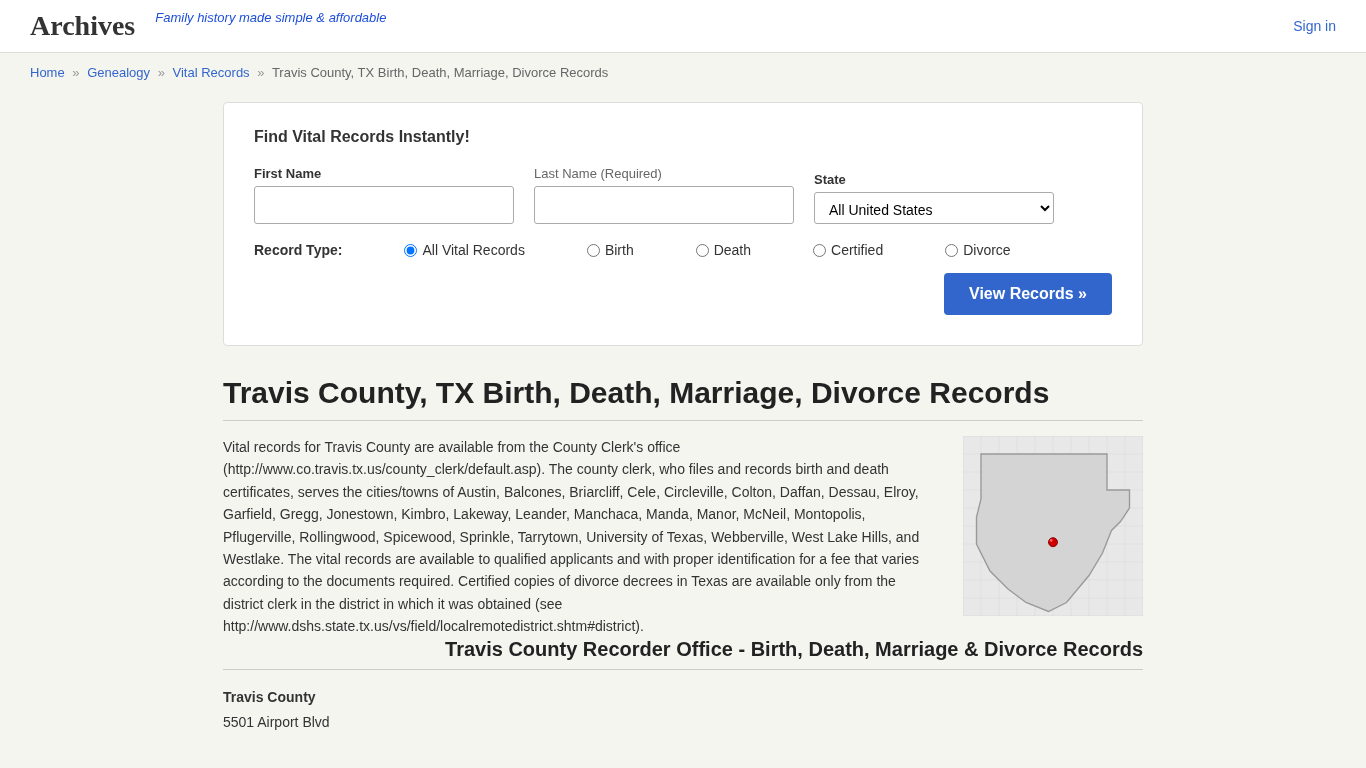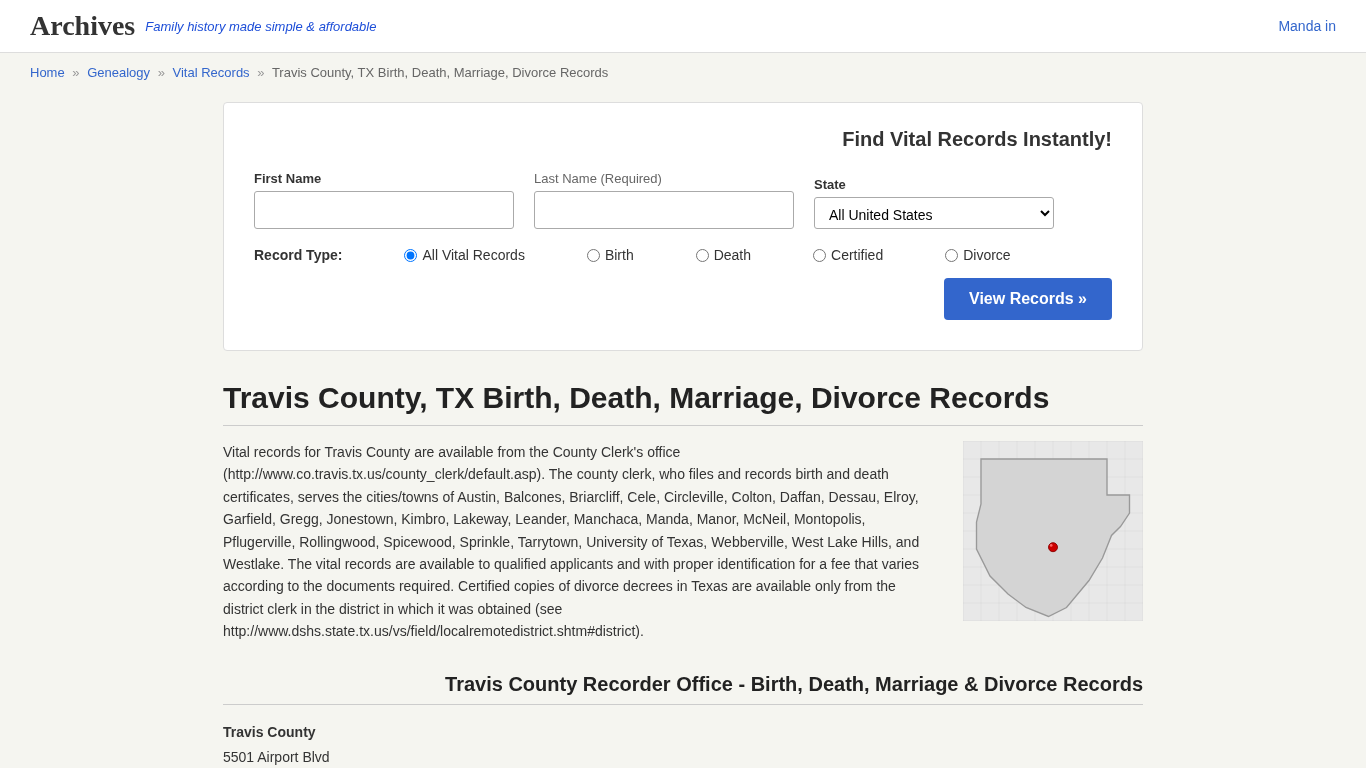--- a/index.html
+++ b/index.html
@@ -9,22 +9,22 @@
     #header {
       background: #fff;
       border-bottom: 1px solid #ddd;
       padding: 10px 30px;
       display: flex;
       align-items: center;
       justify-content: space-between;
     }
     #header-left {
       display: flex;
-      align-items: center;
-      gap: 10px;
+      align-items: flex-start;
+      gap: 20px;
     }
     #logo-archives {
       font-size: 28px;
       font-weight: bold;
       color: #333;
       font-family: Georgia, serif;
     }
     #logo-tagline {
       font-size: 13px;
       color: #1d4ed8;
@@ -76,25 +76,24 @@
 
     
     #search-card {
       background: #fff;
       border: 1px solid #ddd;
       border-radius: 4px;
       padding: 25px 30px 30px;
       margin-bottom: 30px;
     }
     #search-title {
-      font-size: 20px;
+      font-size: 16px;
       font-weight: bold;
       color: #333;
       margin-bottom: 20px;
-      text-align: right;
     }
     #search-fields {
       display: flex;
       gap: 20px;
       align-items: flex-end;
       margin-bottom: 18px;
     }
     .field-group {
       display: flex;
       flex-direction: column;
@@ -171,21 +170,20 @@
       color: #222;
       margin-bottom: 15px;
       border-bottom: 1px solid #ccc;
       padding-bottom: 10px;
     }
 
     
     #content-area {
       display: flex;
       gap: 30px;
-      margin-bottom: 30px;
     }
     #content-text {
       flex: 1;
       font-size: 14px;
       line-height: 1.6;
       color: #333;
     }
     #texas-map {
       width: 180px;
       flex-shrink: 0;
@@ -211,21 +209,21 @@
   </style>
 </head>
 <body>
 
 <div id="header">
   <div id="header-left">
     <span id="logo-archives">Archives</span>
     <span id="logo-tagline">Family history made simple &amp; affordable</span>
   </div>
   <div id="header-right">
-    <a id="sign-in-link" href="#">Manda in</a>
+    <a id="sign-in-link" href="#">Sign in</a>
   </div>
 </div>
 
 <div id="breadcrumb">
   <a href="#">Home</a>
   <span class="sep">»</span>
   <a href="#">Genealogy</a>
   <span class="sep">»</span>
   <a href="#">Vital Records</a>
   <span class="sep">»</span>

